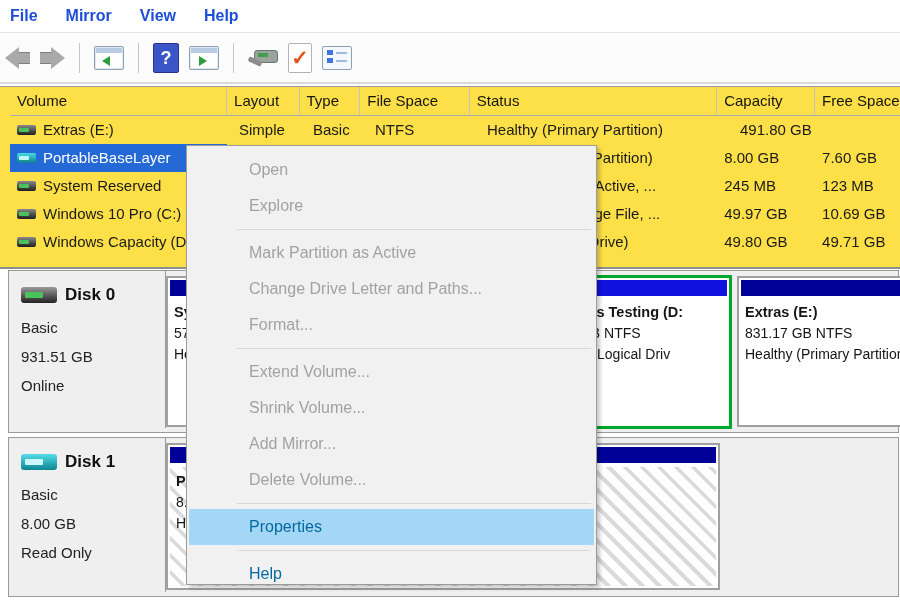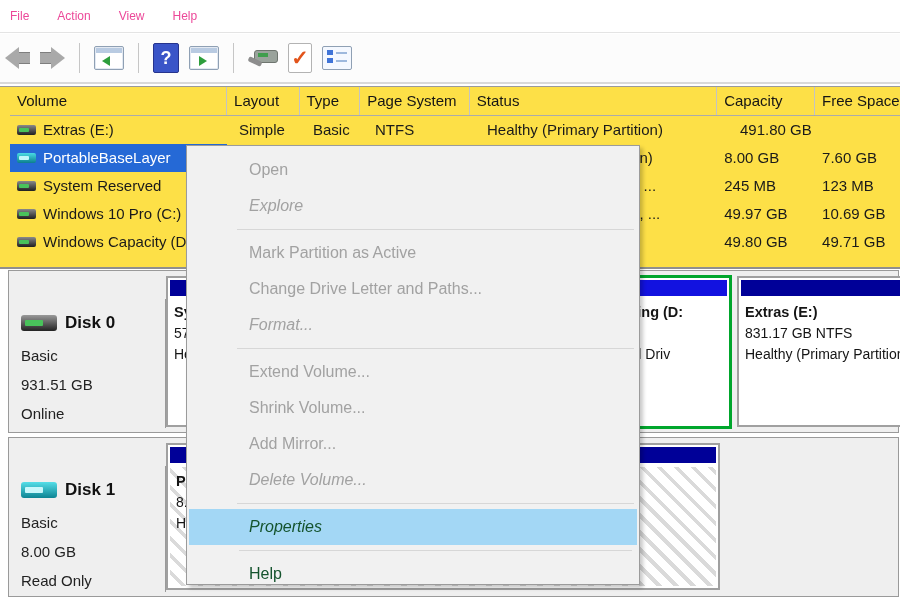--- a/index.html
+++ b/index.html
@@ -1,21 +1,21 @@
 <!DOCTYPE html>
 <html><head>
 <meta charset="utf-8">
 <style>
   html,body{margin:0;padding:0;background:#fff;}
   .window{position:relative;width:900px;height:600px;background:#fff;overflow:hidden;
           font-family:"Liberation Sans",sans-serif;color:#1a1a1a;border-bottom:2px solid #e7e7e7;}
   
   .menubar{position:absolute;left:0;top:0;width:900px;height:33px;background:#fff;border-bottom:1px solid #e4e4e4;
            display:flex;align-items:center;padding-left:10px;box-sizing:border-box;}
-  .menubar .mitem{font-size:12px;font-weight:normal;color:#ec4899;margin-right:28px;cursor:default;}
+  .menubar .mitem{font-size:16px;font-weight:bold;color:#1d4ed8;margin-right:28px;cursor:default;}
   
   .toolbar{position:absolute;left:0;top:34px;width:900px;height:48px;background:#fcfcfc;border-bottom:2px solid #d9d9d9;
            display:flex;align-items:center;}
   .tsep{width:1px;height:30px;background:#c6c6c6;margin:0 9px;}
   .tbtn{display:flex;align-items:center;justify-content:center;margin:0 5px;}
   .nav-arrow{display:flex;align-items:center;}
   .nav-arrow .tail{width:11px;height:10px;background:#a9a9a9;border:1px solid #7e7e7e;border-left:none;border-right:none;}
   .tri-l{width:0;height:0;border-top:11px solid transparent;border-bottom:11px solid transparent;border-right:14px solid #a9a9a9;}
   .tri-r{width:0;height:0;border-top:11px solid transparent;border-bottom:11px solid transparent;border-left:14px solid #a9a9a9;}
   .win-ico{width:28px;height:22px;background:#fff;border:1px solid #8fa0b4;border-radius:2px;position:relative;box-shadow:0 0 0 1px #e3e9f2 inset;}
@@ -46,54 +46,54 @@
   .cell-name{display:flex;align-items:center;gap:7px;}
   .vol-icon{flex:0 0 auto;width:19px;height:10px;border-radius:2px;background:linear-gradient(#8a8a8a,#1f1f1f);position:relative;}
   .vol-icon::after{content:'';position:absolute;left:2px;top:3px;width:10px;height:4px;background:#49c25b;border-radius:1px;}
   .vol-icon.cyan{background:linear-gradient(#49dbe4,#0c7f8d);}
   .vol-icon.cyan::after{background:#bff6fa;}
   .vt-row.selected .cell-name{background:#2569d6;color:#fff;}
   
   .diskrow{position:absolute;left:8px;width:891px;background:#efefef;border:1px solid #9a9a9a;box-sizing:border-box;}
   .diskrow.d0{top:270px;height:163px;}
   .diskrow.d1{top:437px;height:160px;}
-  .diskinfo{position:absolute;left:0;top:0;bottom:4px;width:157px;border-right:1px solid #9a9a9a;padding:14px 0 0 12px;box-sizing:border-box;font-size:15px;margin-top:28px;}
+  .diskinfo{position:absolute;left:0;top:0;bottom:4px;width:157px;border-right:1px solid #9a9a9a;padding:14px 0 0 12px;box-sizing:border-box;font-size:15px;}
   .diskinfo .title{display:flex;align-items:center;gap:8px;font-weight:bold;font-size:17px;color:#111;margin-bottom:8px;}
   .disk-icon{width:36px;height:16px;border-radius:3px;background:linear-gradient(#9a9a9a,#222);position:relative;}
   .disk-icon::after{content:'';position:absolute;left:4px;top:5px;width:18px;height:6px;background:#49c25b;border-radius:1px;}
   .disk-icon.cyan{background:linear-gradient(#55dee8,#0d8493);}
   .disk-icon.cyan::after{background:#c9f7fb;}
   .diskinfo .ln{line-height:29px;color:#222;}
   .part{position:absolute;background:#fff;border:2px solid #a0a0a0;box-sizing:border-box;overflow:hidden;}
   .part .band{height:16px;margin:2px;background:#000098;}
   .part .band.bright{background:#1212e0;}
   .part .txt{padding:4px 0 0 6px;font-size:14px;white-space:nowrap;line-height:21px;color:#151515;}
   .part .txt .t{font-weight:bold;font-size:14.5px;}
   .part.green{border:3px solid #00a62c;}
   .part.hatched .txt{position:absolute;left:2px;top:22px;right:2px;bottom:2px;padding:4px 0 0 6px;
       background:repeating-linear-gradient(45deg,#ffffff 0 8px,#dadada 8px 12px);}
   
-  .ctx{position:absolute;left:186px;top:145px;width:454px;height:440px;background:#f1f1f1;border:1px solid #9b9b9b;
+  .ctx{position:absolute;left:186px;top:145px;width:411px;height:440px;background:#f1f1f1;border:1px solid #9b9b9b;
        box-shadow:3px 3px 4px rgba(0,0,0,0.22);box-sizing:border-box;padding-top:6px;z-index:10;}
-  .menu-item{position:relative;height:36px;line-height:36px;font-size:16px;padding-left:62px;color:#14532d;cursor:default;}
+  .menu-item{position:relative;height:36px;line-height:36px;font-size:16px;padding-left:62px;color:#0369a1;cursor:default;}
   .menu-item.disabled{color:#a2a2a2;}
   .menu-item.hl{background:#a3d7f5;margin:0 2px;padding-left:60px;}
-  .menu-item.sep-after{margin-bottom:11px;font-style:italic;}
+  .menu-item.sep-after{margin-bottom:11px;}
   .menu-item.sep-after::before{content:'';position:absolute;left:50px;right:5px;bottom:-6px;height:1px;background:#d7d7d7;}
 </style>
 </head>
 <body>
 
 <div class="window">
 
   <div class="menubar">
 
       <span class="mitem">File</span>
 
-      <span class="mitem">Action</span>
+      <span class="mitem">Mirror</span>
 
       <span class="mitem">View</span>
 
       <span class="mitem">Help</span>
 
   </div>
 
   <div class="toolbar">
     <div class="tbtn">
       <span class="nav-arrow">
@@ -143,21 +143,21 @@
           <b class="r2"></b>
         </span>
     </div>
   </div>
 
   <div class="listpane">
     <div class="vt-head">
       <div class="hc w1">Volume</div>
       <div class="hc w2">Layout</div>
       <div class="hc w3">Type</div>
-      <div class="hc w4">Page System</div>
+      <div class="hc w4">File Space</div>
       <div class="hc w5">Status</div>
       <div class="hc w6">Capacity</div>
       <div class="hc w7">Free Space</div>
     </div>
 
       <div class="vt-row">
         <div class="c w1 cell-name">
           <span class="vol-icon"></span>
           <span>Extras (E:)</span>
         </div>

